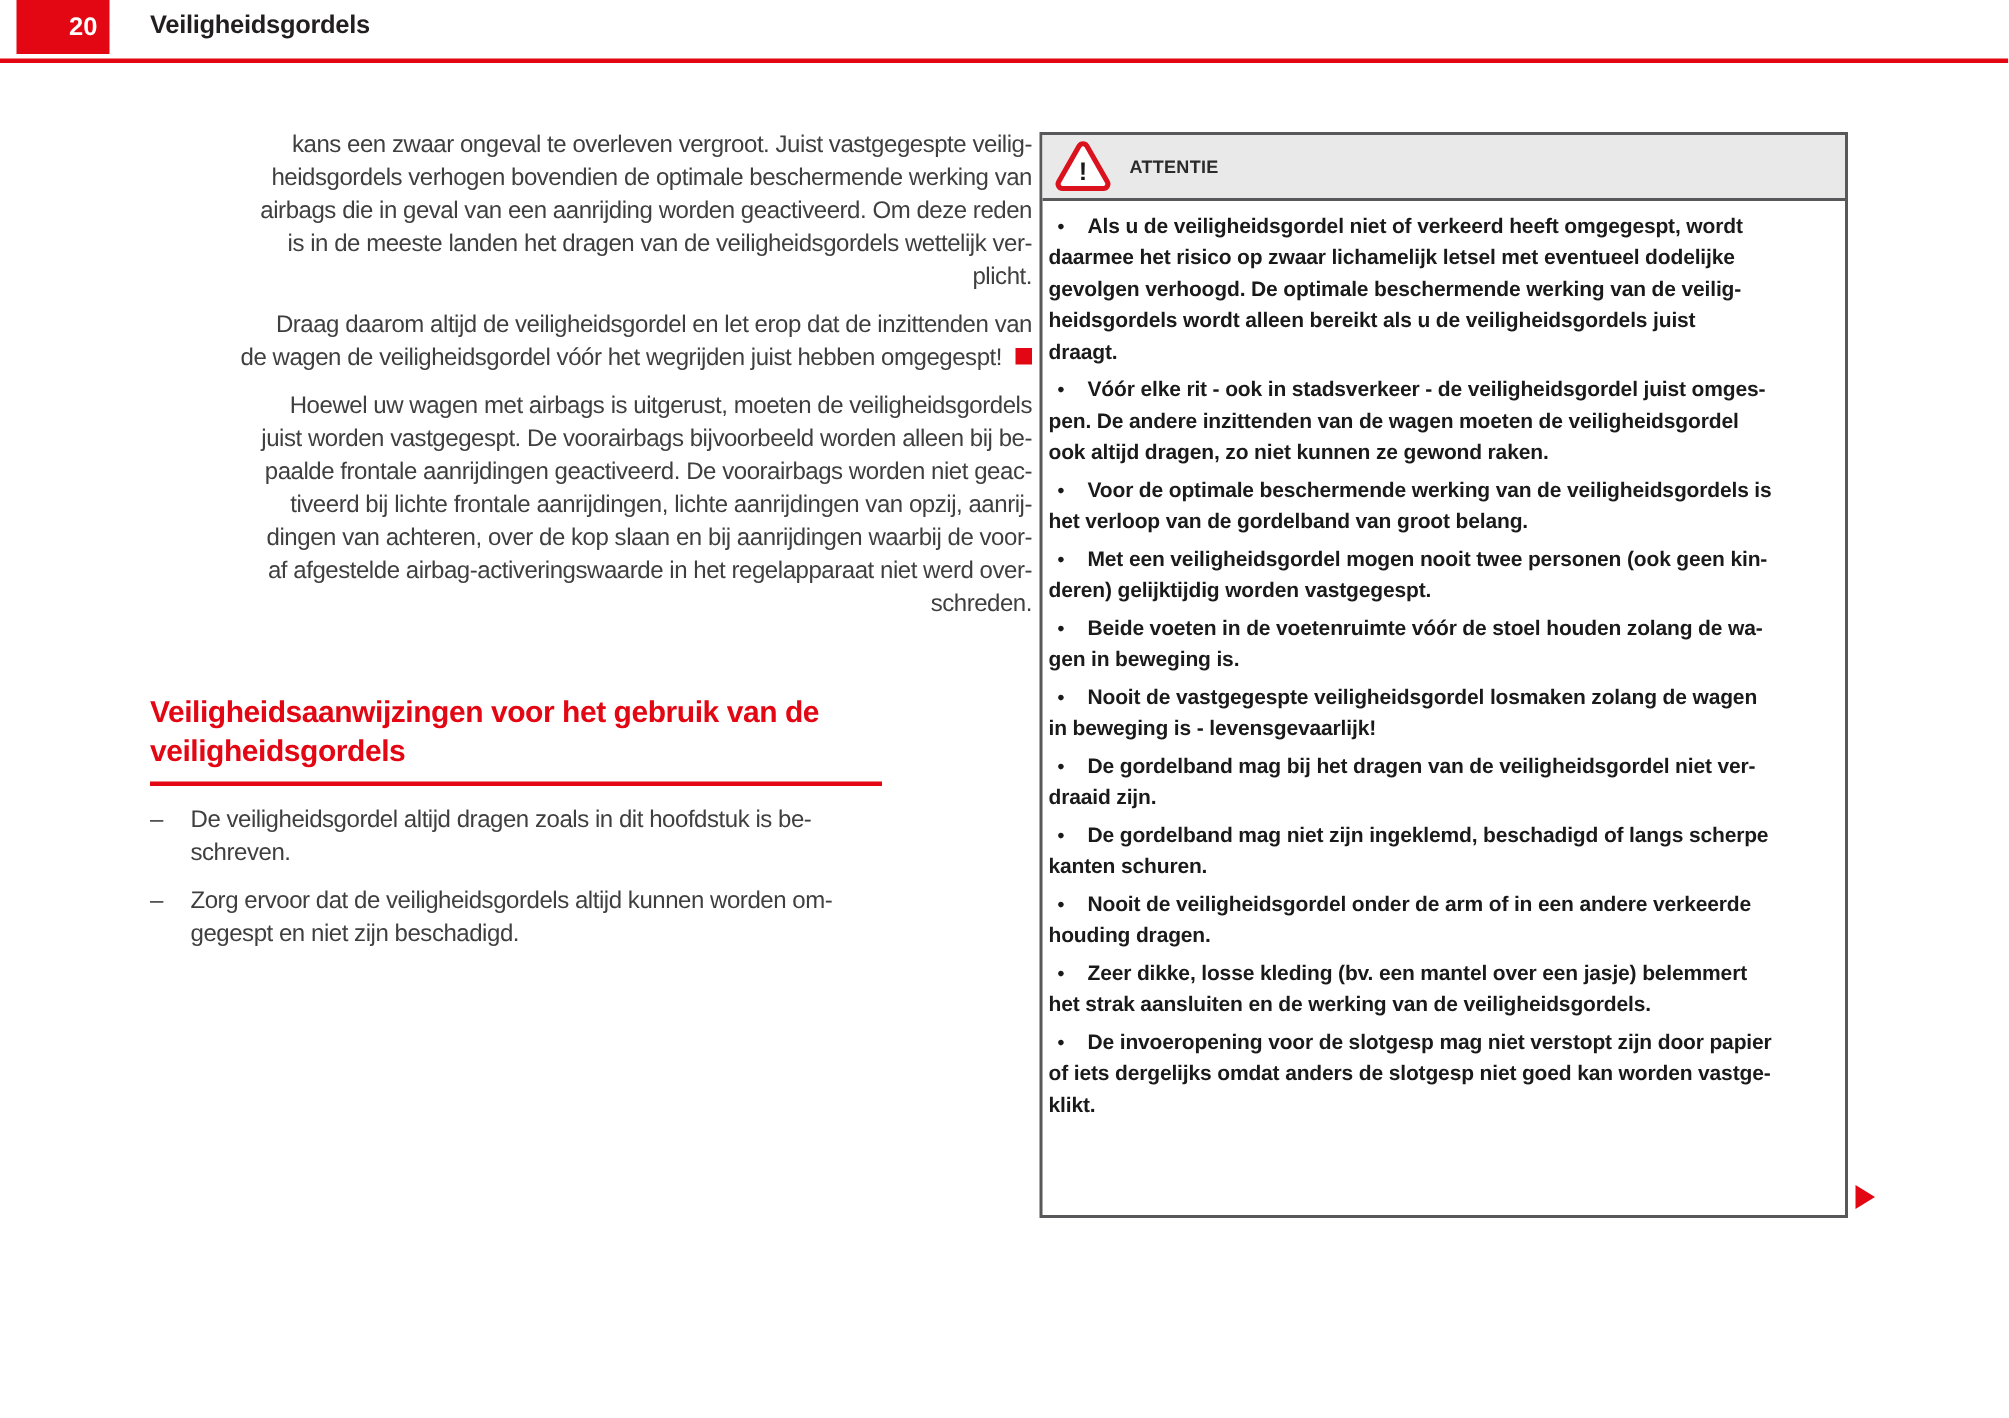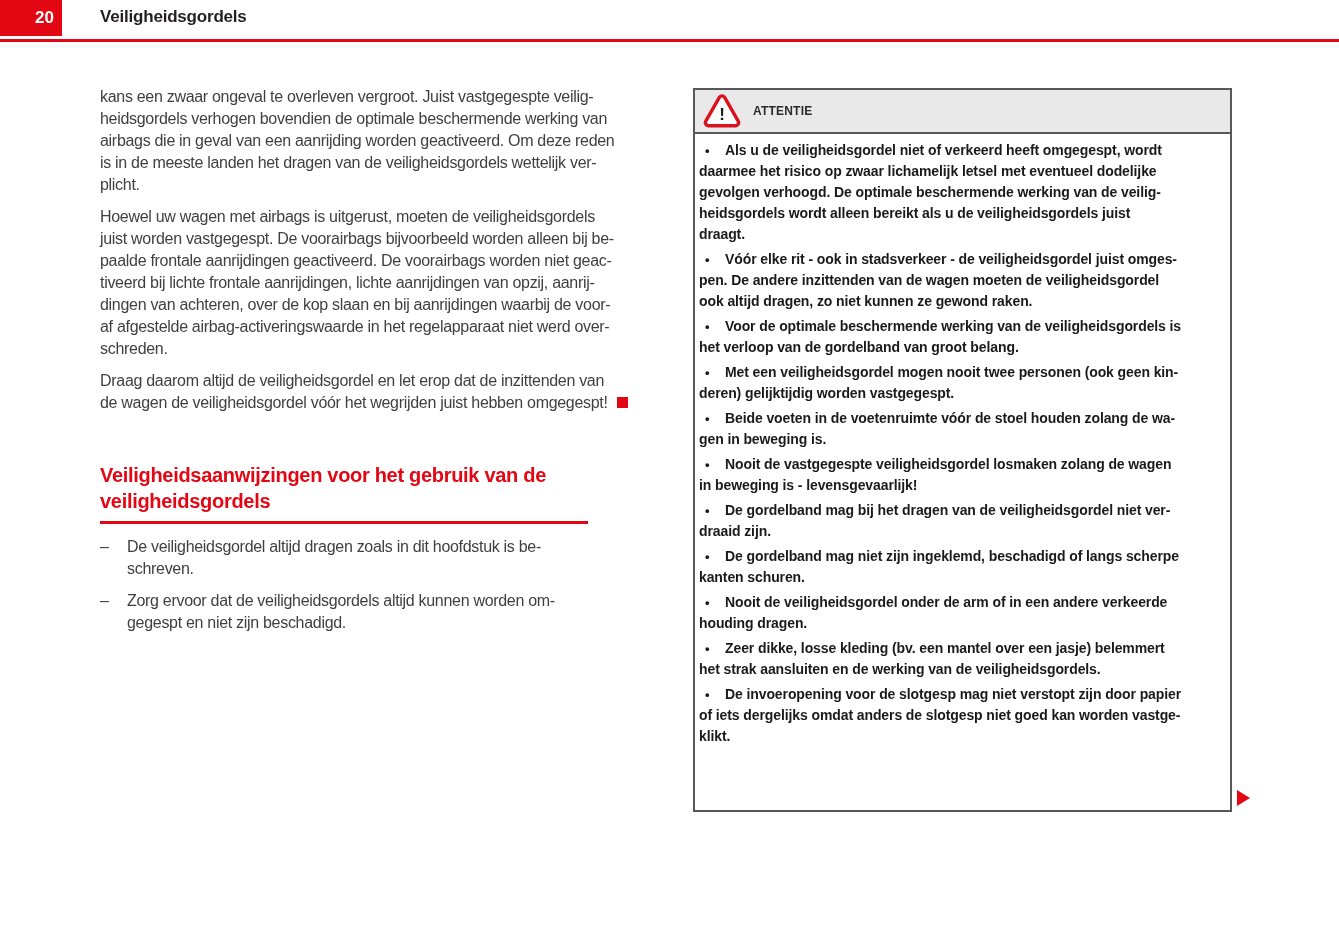--- a/index.html
+++ b/index.html
@@ -7,21 +7,21 @@
     position: relative;
     width: 1339px;
     height: 945px;
     background: #ffffff;
     font-family: "Liberation Sans", sans-serif;
     overflow: hidden;
   }
 
   
   .hdr-num-box {
-    position: absolute; left: 0; top: 0;
+    position: absolute; left: 11px; top: 0;
     width: 62px; height: 36px;
     background: #e30613;
     color: #ffffff;
     font-size: 17px; font-weight: bold;
     line-height: 36px; text-align: right;
     padding-right: 8px; box-sizing: border-box;
   }
   .hdr-title {
     position: absolute; left: 100px; top: 7px;
     font-size: 17px; font-weight: bold; color: #231f20;
@@ -32,21 +32,21 @@
     width: 1339px; height: 3px;
     background: #e30613;
   }
 
   
   .left-col {
     position: absolute; left: 100px; top: 86px; width: 588px;
     color: #3f3f3f;
     font-size: 16px; line-height: 22px; letter-spacing: -0.3px;
   }
-  .para { margin: 0 0 10px 0; }
+  .para { margin: 0 0 10px 0; text-align: right; }
   .pre { white-space: pre-line; }
   .end-square {
     display: inline-block;
     width: 11px; height: 11px;
     background: #e30613;
     margin-left: 9px;
   }
   .section-heading {
     margin-top: 48px;
     color: #e30613;
@@ -118,29 +118,29 @@
   </div>
   <div class="hdr-title">Veiligheidsgordels</div>
   <div class="hdr-rule"></div>
 
   <div class="left-col">
     <p class="para pre">kans een zwaar ongeval te overleven vergroot. Juist vastgegespte veilig-
 heidsgordels verhogen bovendien de optimale beschermende werking van
 airbags die in geval van een aanrijding worden geactiveerd. Om deze reden
 is in de meeste landen het dragen van de veiligheidsgordels wettelijk ver-
 plicht.</p>
+    <p class="para"><span class="pre">Draag daarom altijd de veiligheidsgordel en let erop dat de inzittenden van
+de wagen de veiligheidsgordel vóór het wegrijden juist hebben omgegespt!</span><span class="end-square"></span></p>
     <p class="para pre">Hoewel uw wagen met airbags is uitgerust, moeten de veiligheidsgordels
 juist worden vastgegespt. De voorairbags bijvoorbeeld worden alleen bij be-
 paalde frontale aanrijdingen geactiveerd. De voorairbags worden niet geac-
 tiveerd bij lichte frontale aanrijdingen, lichte aanrijdingen van opzij, aanrij-
 dingen van achteren, over de kop slaan en bij aanrijdingen waarbij de voor-
 af afgestelde airbag-activeringswaarde in het regelapparaat niet werd over-
 schreden.</p>
-    <p class="para"><span class="pre">Draag daarom altijd de veiligheidsgordel en let erop dat de inzittenden van
-de wagen de veiligheidsgordel vóór het wegrijden juist hebben omgegespt!</span><span class="end-square"></span></p>
 
     <div class="section-heading">Veiligheidsaanwijzingen voor het gebruik van de
 veiligheidsgordels</div>
     <div class="heading-rule"></div>
 
     <div class="dash-list">
       <div class="dash-item"><span class="dash">–</span><span class="pre">De veiligheidsgordel altijd dragen zoals in dit hoofdstuk is be-
 schreven.</span></div>
       <div class="dash-item"><span class="dash">–</span><span class="pre">Zorg ervoor dat de veiligheidsgordels altijd kunnen worden om-
 gegespt en niet zijn beschadigd.</span></div>

